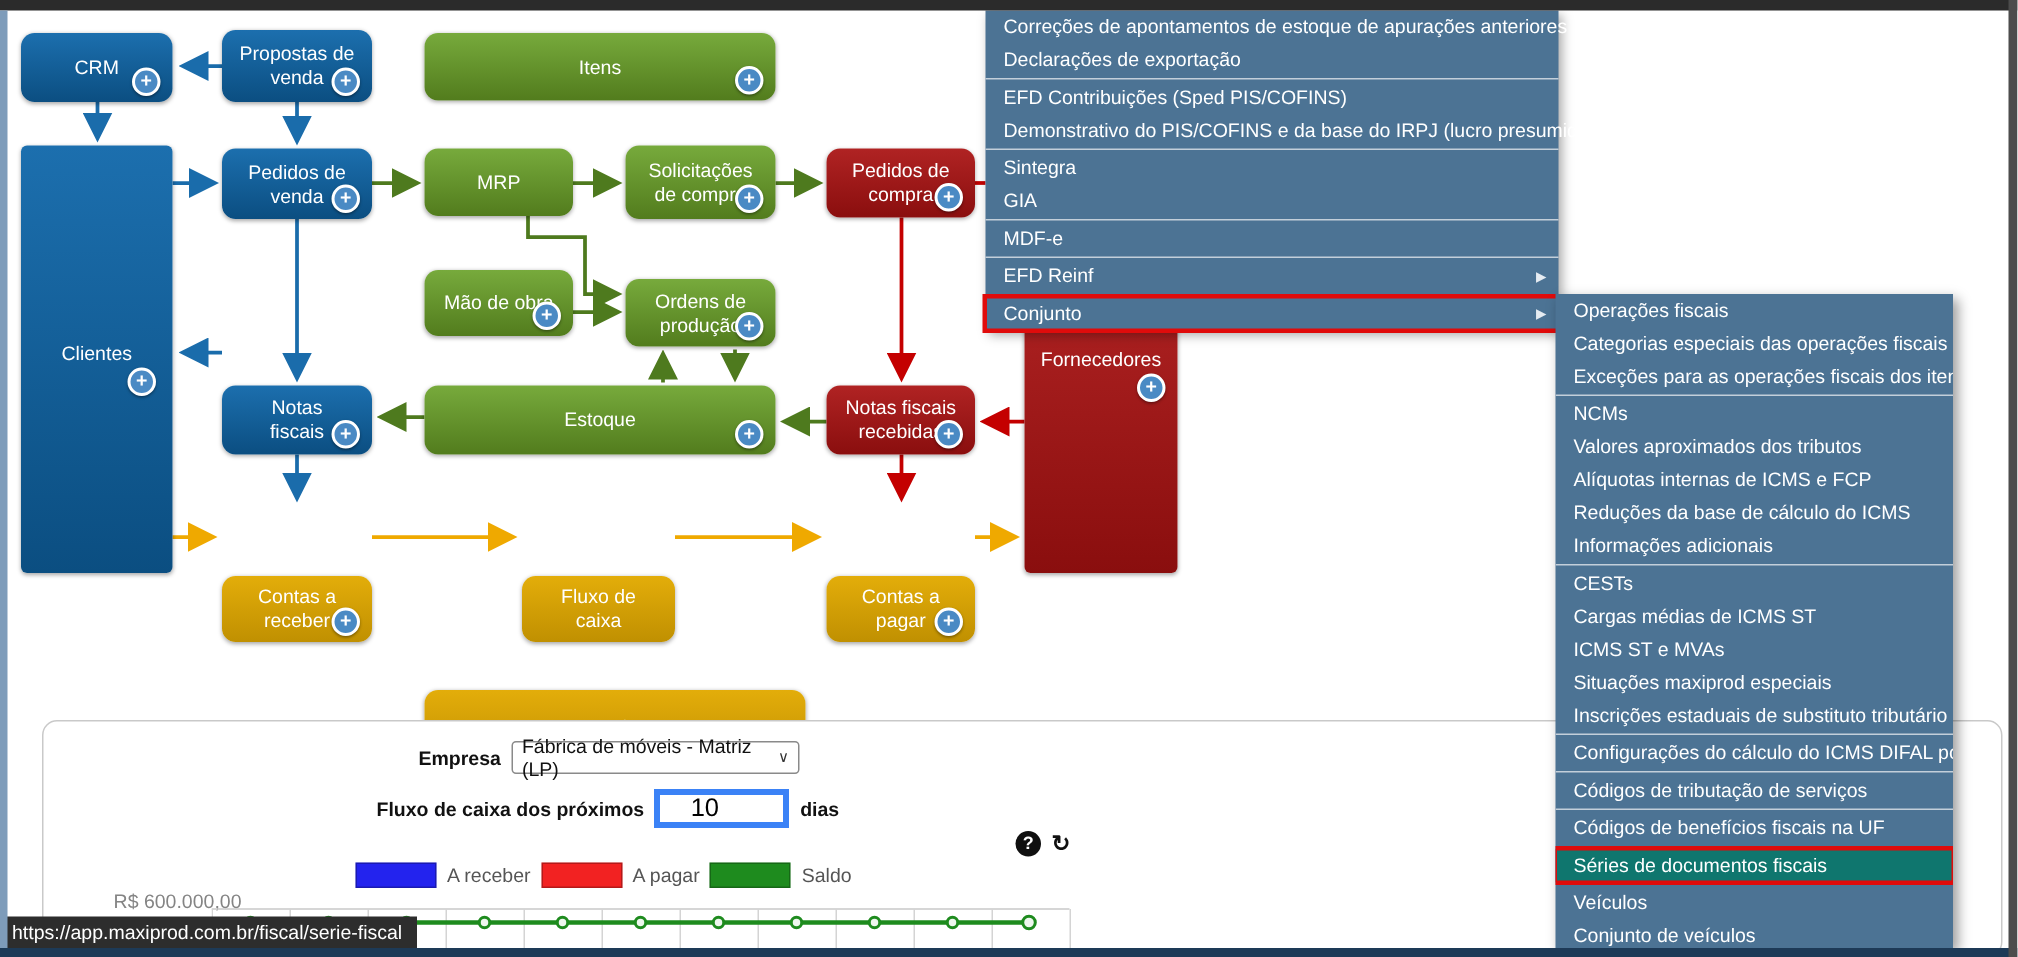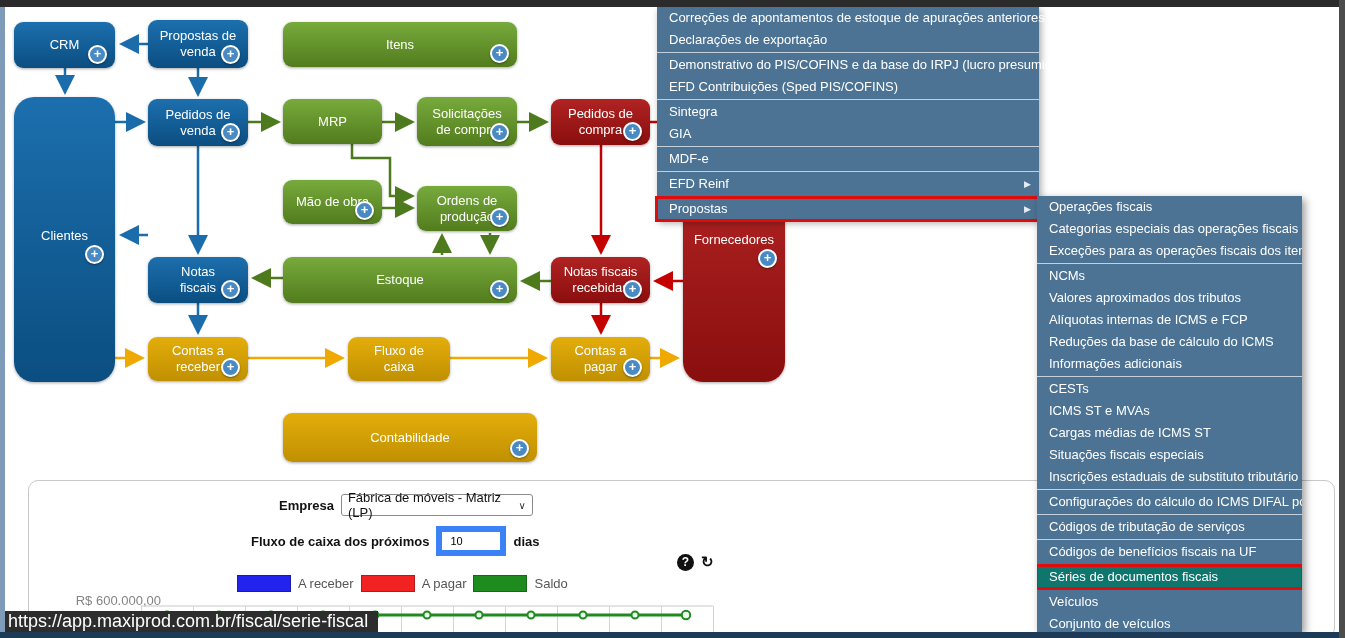--- a/index.html
+++ b/index.html
@@ -16,22 +16,22 @@
   
   .node{
     position:absolute;border-radius:9px;color:#fff;font-size:13px;line-height:16px;
     display:flex;align-items:center;justify-content:center;text-align:center;
     box-shadow:0 1px 3px rgba(0,0,0,.35);z-index:2;cursor:pointer;padding:0 10px;
     box-sizing:border-box;
   }
   .blue {background:linear-gradient(180deg,#1c6fae 0%,#0b4e81 100%);}
   .green{background:linear-gradient(180deg,#77aa3c 0%,#527c1d 100%);}
   .redbg{background:linear-gradient(180deg,#b02323 0%,#8a0e0e 100%);}
-  .gold {background:linear-gradient(180deg,#e3ad0a 0%,#c09001 100%);}
-  .tall{border-radius:20px;}
+  .gold {background:linear-gradient(180deg,#e3ad0a 0%,#c09001 100%);margin-top:47px;}
+  .tall{border-radius:4px;}
   .plus{
     position:absolute;right:8px;bottom:4px;width:15px;height:15px;background:#4a8ac4;
     border:2px solid #fff;border-radius:50%;color:#fff;font-size:13px;font-weight:bold;
     line-height:14px;text-align:center;box-shadow:0 1px 2px rgba(0,0,0,.4);
   }
   .narrow .nlabel{display:block;width:62px;}
   .clientes .nlabel{position:absolute;top:131px;left:0;right:0;}
   .clientes .plus{bottom:auto;top:148px;right:11px;}
   .fornecedores .nlabel{position:absolute;top:52px;left:0;right:0;text-align:center;}
   .fornecedores .plus{bottom:auto;top:69px;right:8px;}
@@ -63,37 +63,37 @@
     border:1px solid #c9c9c9;border-radius:10px;z-index:5;box-sizing:border-box;
   }
   .formrow{position:absolute;display:flex;align-items:center;gap:7px;font-size:13px;color:#111;}
   .lbl{font-weight:bold;}
   .selectbox{
     width:192px;height:22px;border:1px solid #8a8a8a;border-radius:3px;background:#fff;
     display:flex;align-items:center;justify-content:space-between;padding:0 6px;
     font-size:13px;cursor:pointer;box-sizing:border-box;
   }
   .chev{font-size:10px;color:#333;}
-  .numinput{width:42px;height:18px;border:6px solid #3b82f6;font-size:11px;padding:0 8px;
+  .numinput{width:42px;height:18px;border:4px solid #3b82f6;font-size:17px;padding:0 20px;
     font-family:inherit;}
   .icons{position:absolute;left:648px;top:72px;display:flex;align-items:center;gap:7px;}
   .helpico{width:17px;height:17px;border-radius:50%;background:#101010;color:#fff;
     font-weight:bold;font-size:12px;text-align:center;line-height:17px;cursor:pointer;}
   .refico{font-size:15px;font-weight:bold;color:#101010;cursor:pointer;}
   .legend{position:absolute;left:208px;top:94px;display:flex;align-items:center;gap:7px;
     font-size:13px;color:#555;}
   .sw{width:52px;height:15px;border:1px solid rgba(0,0,0,.25);display:inline-block;}
   .ylab{position:absolute;left:20px;top:112px;width:112px;text-align:right;color:#848484;
     font-size:13px;}
   .chartsvg{position:absolute;left:112px;top:118px;}
 
   
   .statusbar{
     position:absolute;left:0;top:611px;height:21px;background:#2d2d2d;color:#fff;
-    font-size:18px;line-height:21px;padding:0 10px 0 8px;z-index:25;white-space:nowrap;
+    font-size:13px;line-height:21px;padding:0 10px 0 8px;z-index:25;white-space:nowrap;
   }
 </style>
 </head>
 <body>
 
 <svg class="flowsvg" width="1345" height="638">
   <defs>
     <marker id="mb" markerWidth="8" markerHeight="8" refX="6" refY="4" orient="auto">
         <path d="M0,0 L8,4 L0,8 z" fill="#1a6cab"></path>
       </marker>
@@ -269,63 +269,63 @@
 
 <div class="menu">
   <div class="mrow">
       <span>Correções de apontamentos de estoque de apurações anteriores</span>
     </div>
   <div class="mrow">
       <span>Declarações de exportação</span>
     </div>
   <div class="mdiv"></div>
   <div class="mrow">
+      <span>EFD Contribuições (Sped PIS/COFINS)</span>
+    </div>
+  <div class="mrow">
       <span>Demonstrativo do PIS/COFINS e da base do IRPJ (lucro presumido)</span>
-    </div>
-  <div class="mrow">
-      <span>EFD Contribuições (Sped PIS/COFINS)</span>
     </div>
   <div class="mdiv"></div>
   <div class="mrow">
       <span>Sintegra</span>
     </div>
   <div class="mrow">
       <span>GIA</span>
     </div>
   <div class="mdiv"></div>
   <div class="mrow">
       <span>MDF-e</span>
     </div>
   <div class="mdiv"></div>
   <div class="mrow">
     <span>EFD Reinf</span>
     <span class="subarrow">▶</span>
   </div>
   <div class="mdiv"></div>
   <div class="mrow redoutline">
-    <span>Propostas</span>
+    <span>Conjunto</span>
     <span class="subarrow">▶</span>
   </div>
 </div>
 
 <div class="submenu">
   <div class="srow"><span>Operações fiscais</span></div>
   <div class="srow"><span>Categorias especiais das operações fiscais</span></div>
   <div class="srow"><span>Exceções para as operações fiscais dos itens</span></div>
   <div class="mdiv"></div>
   <div class="srow"><span>NCMs</span></div>
   <div class="srow"><span>Valores aproximados dos tributos</span></div>
   <div class="srow"><span>Alíquotas internas de ICMS e FCP</span></div>
   <div class="srow"><span>Reduções da base de cálculo do ICMS</span></div>
   <div class="srow"><span>Informações adicionais</span></div>
   <div class="mdiv"></div>
   <div class="srow"><span>CESTs</span></div>
+  <div class="srow"><span>Cargas médias de ICMS ST</span></div>
   <div class="srow"><span>ICMS ST e MVAs</span></div>
-  <div class="srow"><span>Cargas médias de ICMS ST</span></div>
-  <div class="srow"><span>Situações fiscais especiais</span></div>
+  <div class="srow"><span>Situações maxiprod especiais</span></div>
   <div class="srow"><span>Inscrições estaduais de substituto tributário</span></div>
   <div class="mdiv"></div>
   <div class="srow"><span>Configurações do cálculo do ICMS DIFAL por UF</span></div>
   <div class="mdiv"></div>
   <div class="srow"><span>Códigos de tributação de serviços</span></div>
   <div class="mdiv"></div>
   <div class="srow"><span>Códigos de benefícios fiscais na UF</span></div>
   <div class="mdiv"></div>
   <div class="srow sel redoutline"><span>Séries de documentos fiscais</span></div>
   <div class="mdiv"></div>

